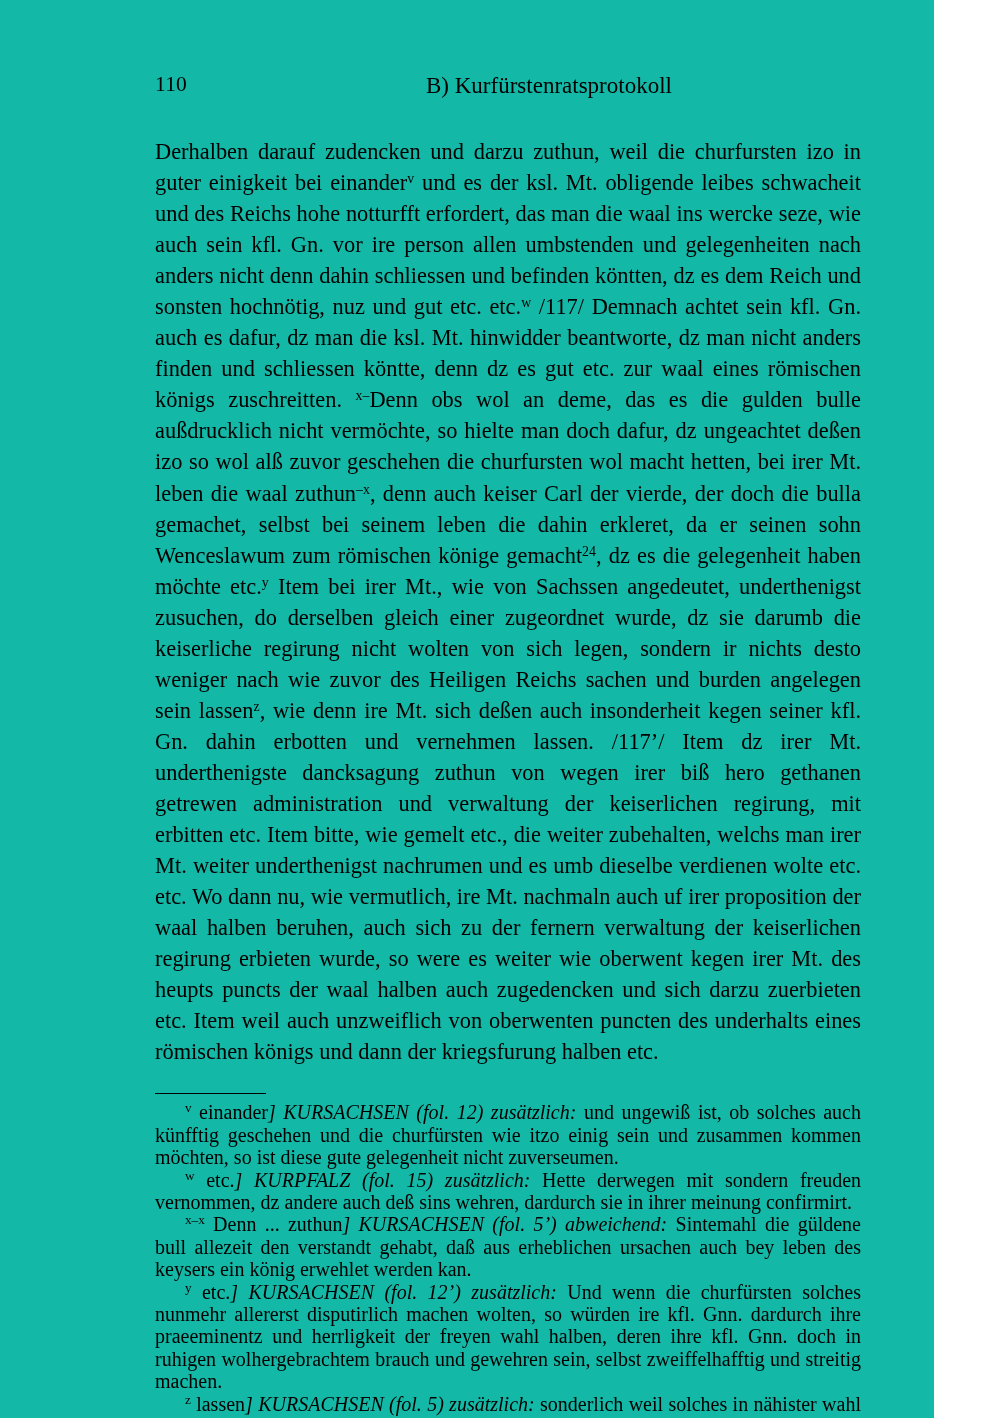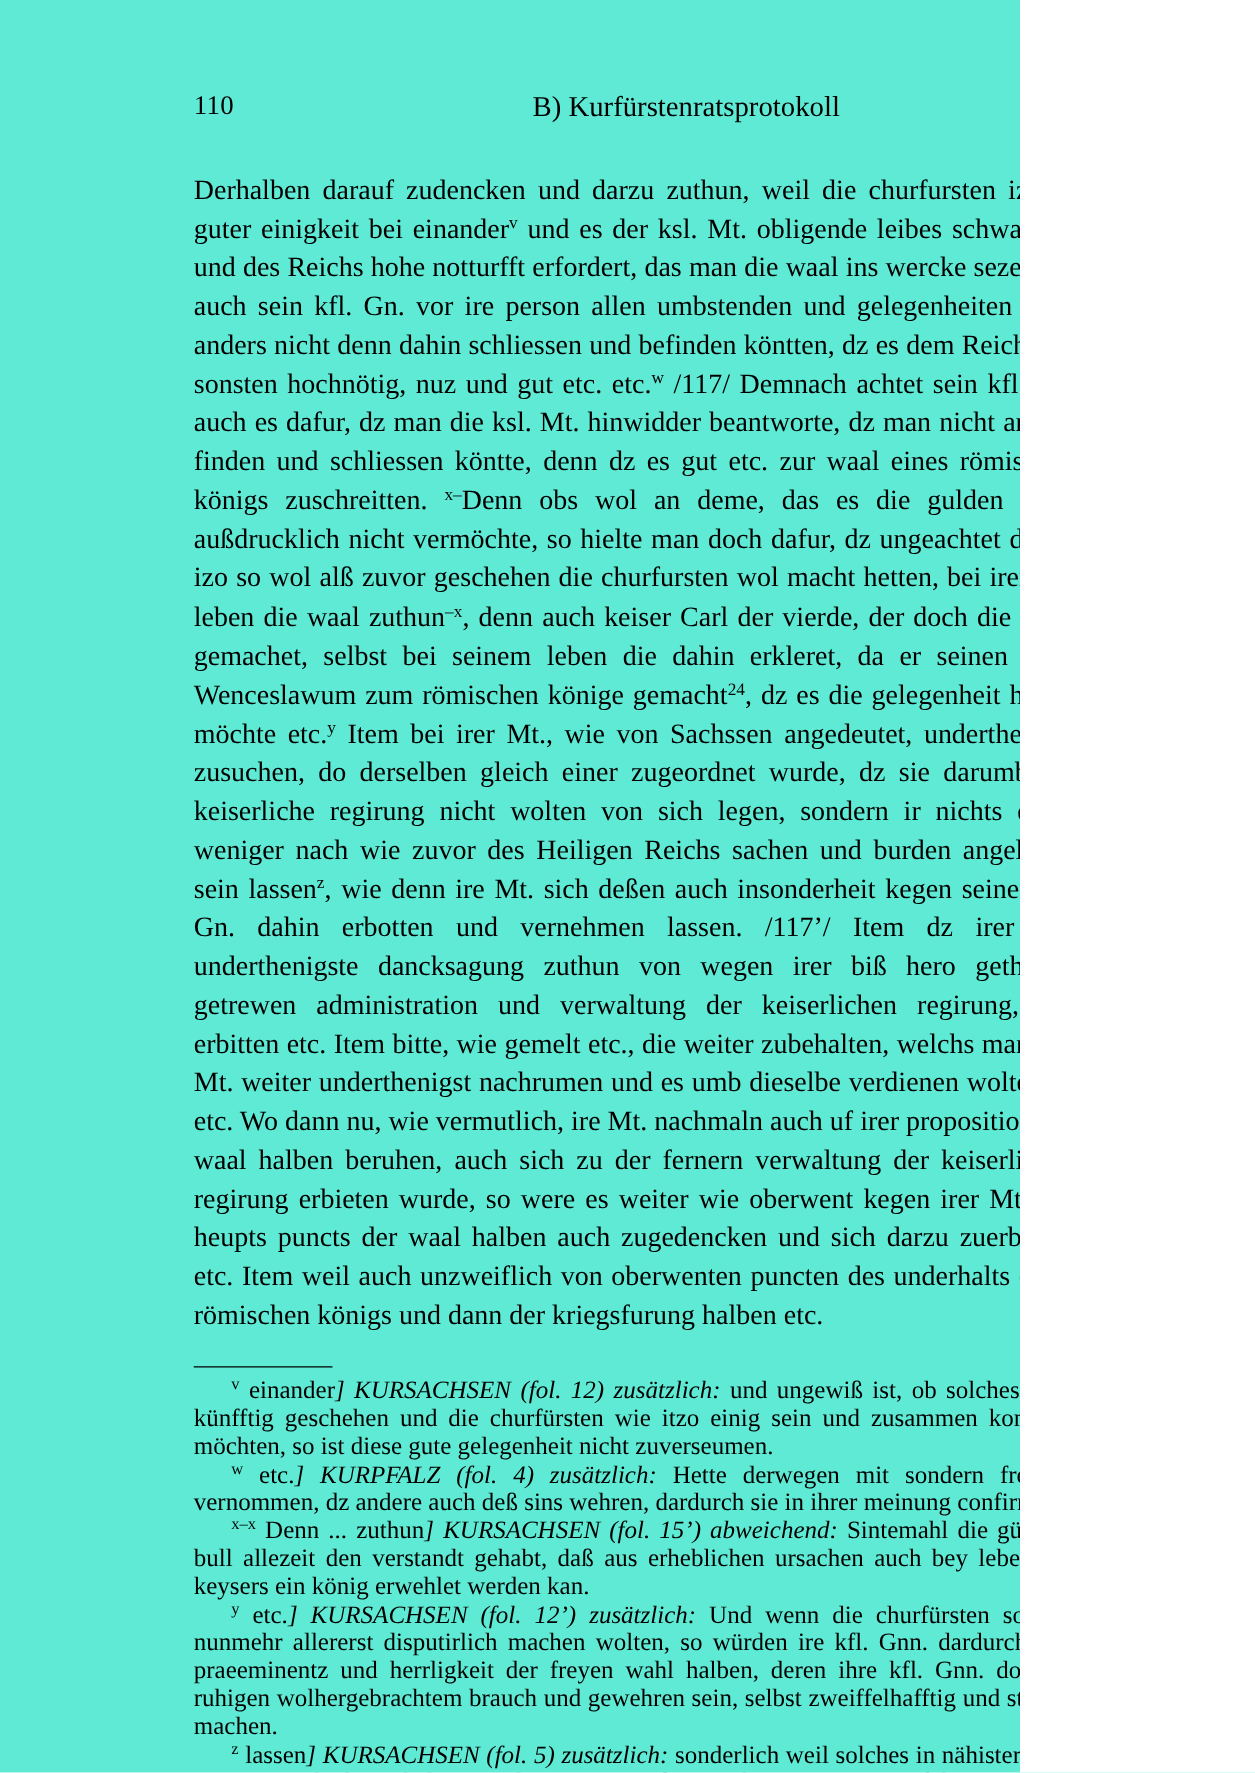--- a/index.html
+++ b/index.html
@@ -6,23 +6,23 @@
     margin: 0;
     padding: 0;
     background: #ffffff;
   }
   body {
     font-family: "Liberation Serif", "DejaVu Serif", serif;
     color: #000000;
   }
   .page {
     position: relative;
-    width: 816px;
+    width: 934px;
     height: 1418px;
-    background: #5eead4;
+    background: #14b8a6;
     box-sizing: border-box;
     overflow: hidden;
   }
   .content {
     position: absolute;
     left: 155px;
     top: 72px;
     width: 706px;
   }
   
@@ -94,21 +94,21 @@
     </div>
 
     <div class="body-text">
       <p>Derhalben darauf zudencken und darzu zuthun, weil die churfursten izo in guter einigkeit bei einander<sup class="letter">v</sup> und es der ksl. Mt. obligende leibes schwacheit und des Reichs hohe notturfft erfordert, das man die waal ins wercke seze, wie auch sein kfl. Gn. vor ire person allen umbstenden und gelegenheiten nach anders nicht denn dahin schliessen und befinden köntten, dz es dem Reich und sonsten hochnötig, nuz und gut etc. etc.<sup class="letter">w</sup> /117/ Demnach achtet sein kfl. Gn. auch es dafur, dz man die ksl. Mt. hinwidder beantworte, dz man nicht anders finden und schliessen köntte, denn dz es gut etc. zur waal eines römischen königs zuschreitten. <sup class="letter">x–</sup>Denn obs wol an deme, das es die gulden bulle außdrucklich nicht vermöchte, so hielte man doch dafur, dz ungeachtet deßen izo so wol alß zuvor geschehen die churfursten wol macht hetten, bei irer Mt. leben die waal zuthun<sup class="letter">–x</sup>, denn auch keiser Carl der vierde, der doch die bulla gemachet, selbst bei seinem leben die dahin erkleret, da er seinen sohn Wenceslawum zum römischen könige gemacht<sup class="letter">24</sup>, dz es die gelegenheit haben möchte etc.<sup class="letter">y</sup> Item bei irer Mt., wie von Sachssen angedeutet, underthenigst zusuchen, do derselben gleich einer zugeordnet wurde, dz sie darumb die keiserliche regirung nicht wolten von sich legen, sondern ir nichts desto weniger nach wie zuvor des Heiligen Reichs sachen und burden angelegen sein lassen<sup class="letter">z</sup>, wie denn ire Mt. sich deßen auch insonderheit kegen seiner kfl. Gn. dahin erbotten und vernehmen lassen. /117’/ Item dz irer Mt. underthenigste dancksagung zuthun von wegen irer biß hero gethanen getrewen administration und verwaltung der keiserlichen regirung, mit erbitten etc. Item bitte, wie gemelt etc., die weiter zubehalten, welchs man irer Mt. weiter underthenigst nachrumen und es umb dieselbe verdienen wolte etc. etc. Wo dann nu, wie vermutlich, ire Mt. nachmaln auch uf irer proposition der waal halben beruhen, auch sich zu der fernern verwaltung der keiserlichen regirung erbieten wurde, so were es weiter wie oberwent kegen irer Mt. des heupts puncts der waal halben auch zugedencken und sich darzu zuerbieten etc. Item weil auch unzweiflich von oberwenten puncten des underhalts eines römischen königs und dann der kriegsfurung halben etc.</p>
     </div>
 
     <div class="apparatus">
       <div class="rule"></div>
       <div>
           <p class="app-note"><sup>v</sup> einander<span class="it">] KURSACHSEN (fol. 12) zusätzlich:</span> und ungewiß ist, ob solches auch künfftig geschehen und die churfürsten wie itzo einig sein und zusammen kommen möchten, so ist diese gute gelegenheit nicht zuverseumen.</p>
-          <p class="app-note"><sup>w</sup> etc.<span class="it">] KURPFALZ (fol. 4) zusätzlich:</span> Hette derwegen mit sondern freuden vernommen, dz andere auch deß sins wehren, dardurch sie in ihrer meinung confirmirt.</p>
-          <p class="app-note"><sup>x–x</sup> Denn ... zuthun<span class="it">] KURSACHSEN (fol. 15’) abweichend:</span> Sintemahl die güldene bull allezeit den verstandt gehabt, daß aus erheblichen ursachen auch bey leben des keysers ein könig erwehlet werden kan.</p>
+          <p class="app-note"><sup>w</sup> etc.<span class="it">] KURPFALZ (fol. 15) zusätzlich:</span> Hette derwegen mit sondern freuden vernommen, dz andere auch deß sins wehren, dardurch sie in ihrer meinung confirmirt.</p>
+          <p class="app-note"><sup>x–x</sup> Denn ... zuthun<span class="it">] KURSACHSEN (fol. 5’) abweichend:</span> Sintemahl die güldene bull allezeit den verstandt gehabt, daß aus erheblichen ursachen auch bey leben des keysers ein könig erwehlet werden kan.</p>
           <p class="app-note"><sup>y</sup> etc.<span class="it">] KURSACHSEN (fol. 12’) zusätzlich:</span> Und wenn die churfürsten solches nunmehr allererst disputirlich machen wolten, so würden ire kfl. Gnn. dardurch ihre praeeminentz und herrligkeit der freyen wahl halben, deren ihre kfl. Gnn. doch in ruhigen wolhergebrachtem brauch und gewehren sein, selbst zweiffelhafftig und streitig machen.</p>
           <p class="app-note"><sup>z</sup> lassen<span class="it">] KURSACHSEN (fol. 5) zusätzlich:</span> sonderlich weil solches in nähister wahl anno 62 auch also gehalten worden. <span class="it">Sinngemäß so auch in KURPFALZ (fol. 5’).</span></p>
         </div>
     </div>
 
   </div>
 </div>
 
 </body></html>

